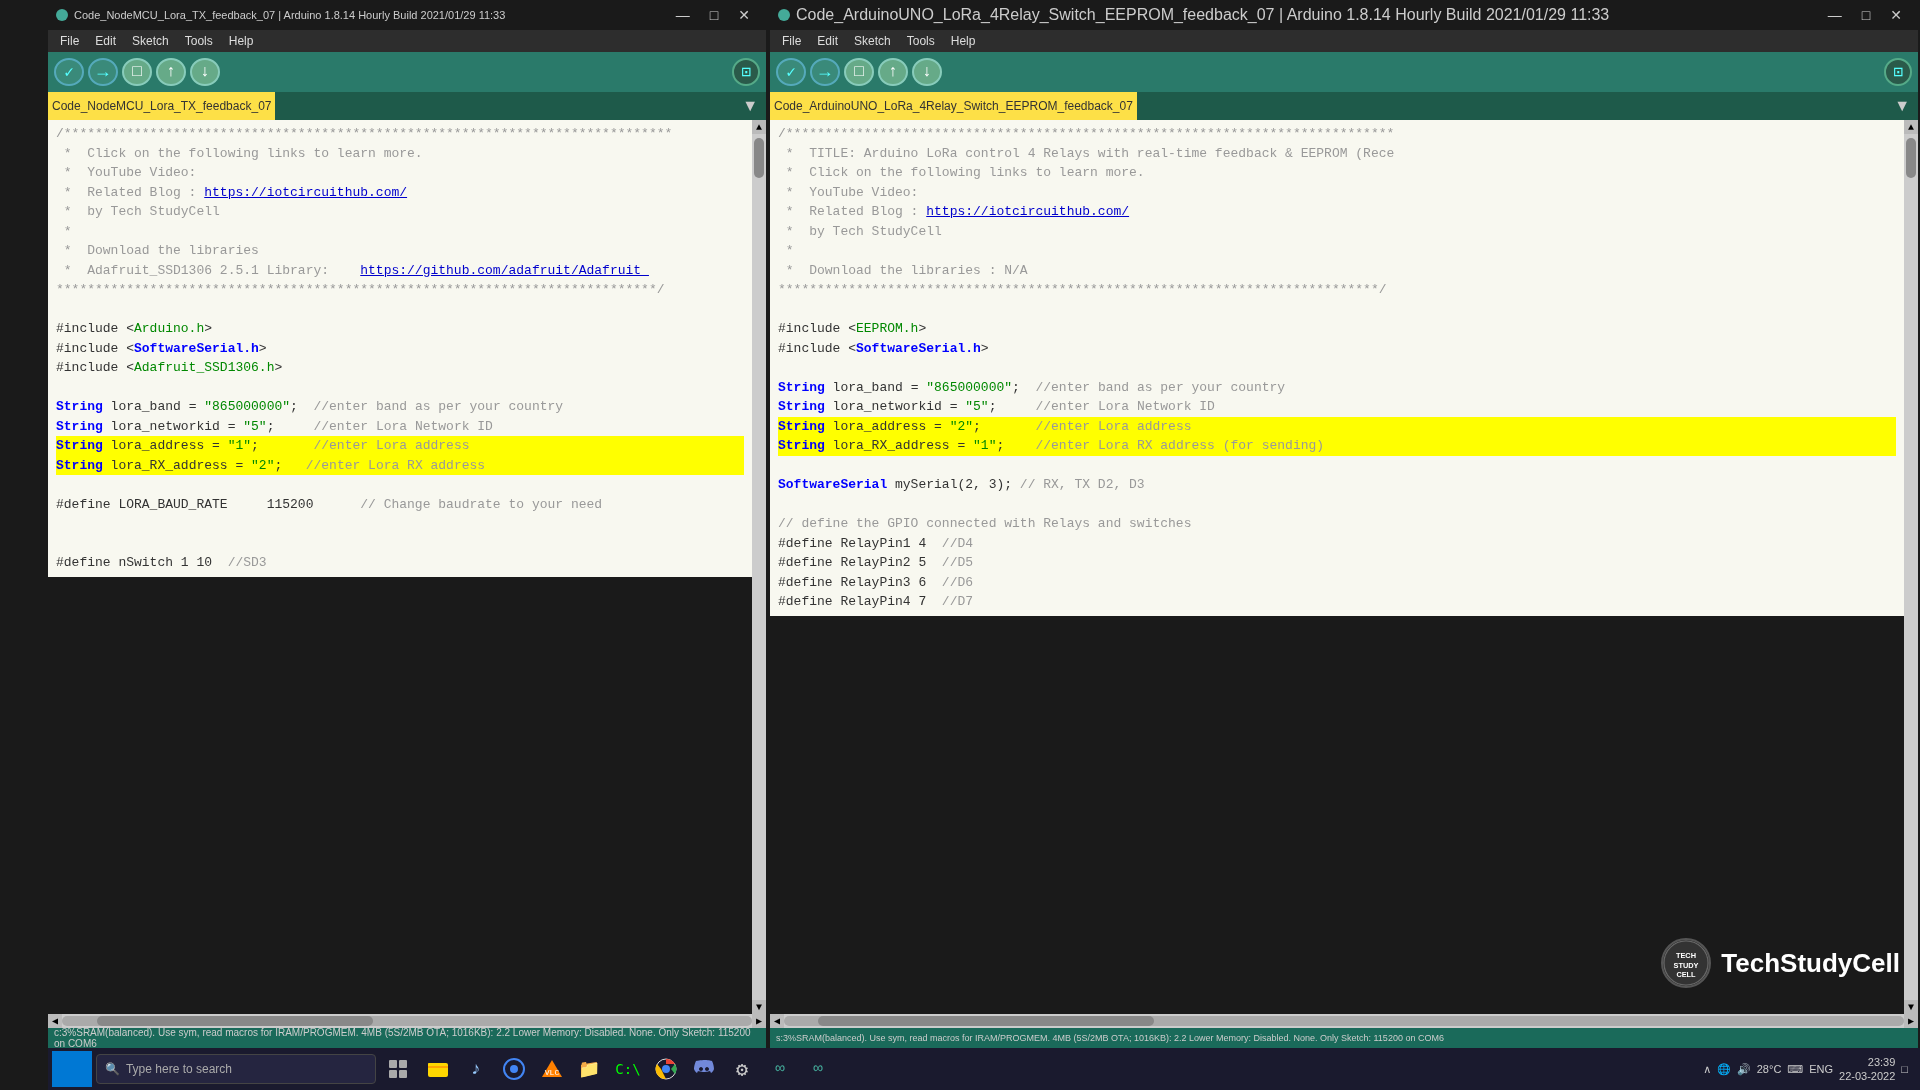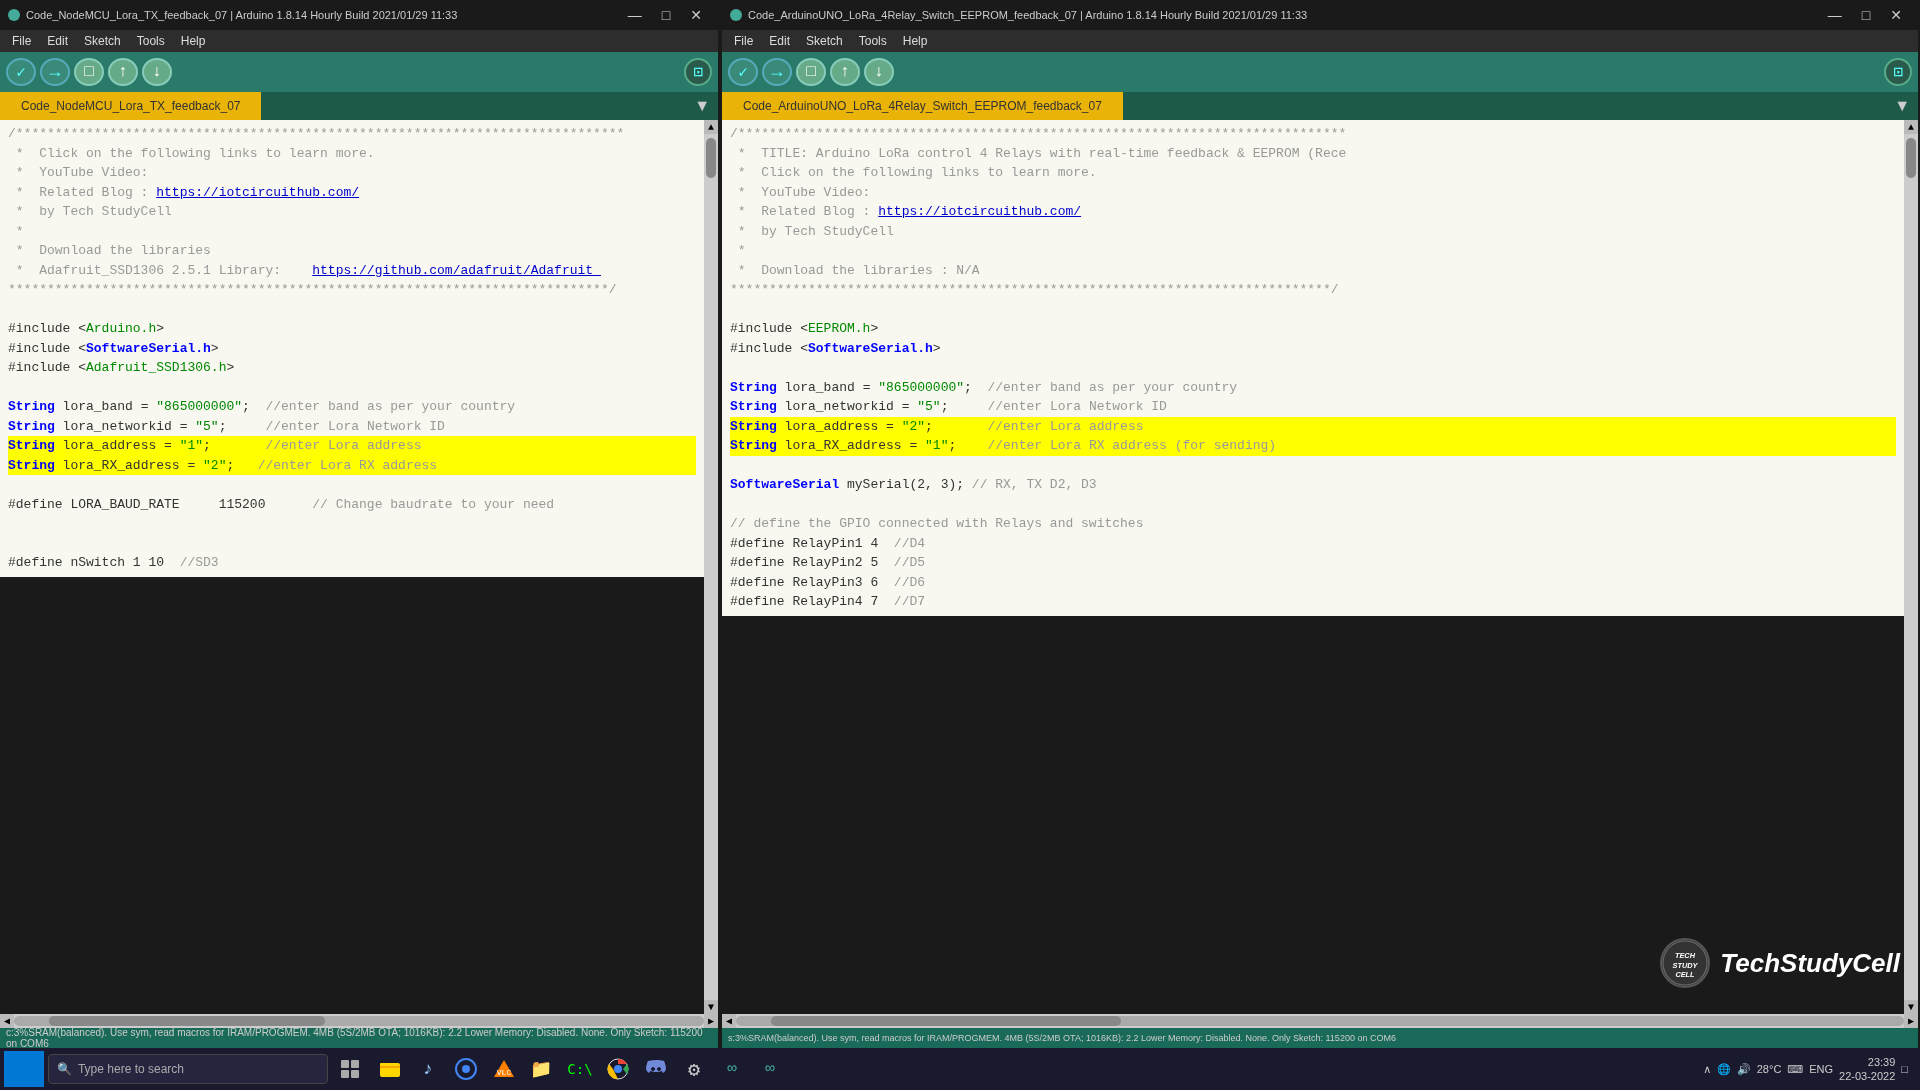--- a/index.html
+++ b/index.html
@@ -36,60 +36,60 @@
     .btn-upload { background: #3a8a7a; border: 2px solid #5ab; color: #5ff; }
     .toolbar-spacer { flex: 1; }
     .serial-btn { width: 28px; height: 28px; border-radius: 50%; background: #2a5a4a; border: 2px solid #5a8; display: flex; align-items: center; justify-content: center; color: #5ff; cursor: pointer; font-size: 16px; }
 
     
     .tab-bar {
       height: 28px; background: #1e5a4a; display: flex; align-items: center;
       font-family: Arial, sans-serif; font-size: 12px;
     }
     .tab {
-      height: 100%; padding: 0 21px; display: flex; align-items: center;
-      background: #eab308; color: #333; cursor: pointer; gap: 6px; font-size: 12px;
+      height: 100%; padding: 0 4px; display: flex; align-items: center;
+      background: #fde047; color: #333; cursor: pointer; gap: 6px; font-size: 12px;
     }
     .tab-dropdown { margin-left: auto; padding: 0 8px; color: #ccc; cursor: pointer; font-size: 16px; }
 
     
     .code-area {
       background: #f8f8f0; color: #333; font-family: 'Courier New', monospace;
       font-size: 13px; line-height: 1.5; padding: 4px 8px; overflow: hidden;
       flex: 1;
     }
     .code-line { white-space: pre; min-height: 19.5px; }
     .highlight-yellow { background: #ffff00; }
     .color-comment { color: #999; }
     .color-keyword { color: #0000ff; font-weight: bold; }
     .color-string { color: #008800; }
     .color-link { color: #0000cc; text-decoration: underline; }
 
     
-    .main-container { display: flex; height: 1090px; flex-direction: column; }
+    .main-container { display: flex; height: 1090px; flex-direction: column; margin-left: 48px; }
     .editor-pane { display: flex; flex-direction: column; flex: 1; border-right: 2px solid #1a1a1a; }
     .editor-pane:last-child { border-right: none; }
     .code-scroll { flex: 1; overflow: hidden; }
     .scrollbar-v { width: 14px; background: #ccc; display: flex; flex-direction: column; align-items: center; }
     .code-and-scrollv { display: flex; flex: 1; overflow: hidden; }
 
     
     .status-bar { height: 20px; background: #1a6a5a; color: #ccc; font-family: Arial, sans-serif; font-size: 10px; display: flex; align-items: center; padding: 0 6px; }
 
     
     .taskbar { height: 40px; background: #1a1a2e; display: flex; align-items: center; padding: 0 4px; gap: 4px; }
     .taskbar-start { width: 40px; height: 36px; background: #0078d4; display: flex; align-items: center; justify-content: center; color: white; font-size: 18px; cursor: pointer; }
     .taskbar-search { flex: 0 0 280px; height: 30px; background: #252540; border: 1px solid #444; border-radius: 4px; display: flex; align-items: center; padding: 0 8px; gap: 6px; color: #aaa; font-family: Arial, sans-serif; font-size: 12px; }
     .taskbar-apps { display: flex; gap: 2px; flex: 1; }
     .taskbar-app { width: 36px; height: 36px; display: flex; align-items: center; justify-content: center; border-radius: 4px; cursor: pointer; }
     .taskbar-systray { display: flex; align-items: center; gap: 6px; padding: 0 8px; font-family: Arial, sans-serif; font-size: 11px; color: #ccc; }
     .taskbar-clock { text-align: right; font-size: 11px; color: #ccc; font-family: Arial, sans-serif; line-height: 1.3; }
 
     
-    .watermark { position: absolute; bottom: 60px; right: 20px; display: flex; align-items: center; gap: 10px; z-index: 100; font-style: italic; }
+    .watermark { position: absolute; bottom: 60px; right: 20px; display: flex; align-items: center; gap: 10px; z-index: 100; }
     .watermark-logo { width: 50px; height: 50px; border-radius: 50%; background: #2a2a2a; border: 2px solid #555; display: flex; align-items: center; justify-content: center; color: #fff; font-size: 10px; text-align: center; font-family: Arial, sans-serif; overflow: hidden; }
     .watermark-text { color: white; font-family: Arial, sans-serif; font-size: 26px; font-weight: bold; }
 
     .divider-v { width: 2px; background: #1a1a1a; }
   </style>
 </head>
 <body>
 
 <div class="main-container">
 
@@ -181,21 +181,21 @@
         <span style="font-size:10px;">c:3%SRAM(balanced). Use sym, read macros for IRAM/PROGMEM. 4MB (5S/2MB OTA; 1016KB): 2.2 Lower Memory: Disabled. None. Only Sketch: 115200 on COM6</span>
       </div>
     </div>
 
     <div class="divider-v"></div>
 
     <div class="editor-pane" style="flex:1;">
 
       <div class="title-bar">
         <div class="dot" style="background:#4a9;"></div>
-        <span class="title-text" style="font-size:11px;">Code_ArduinoUNO_LoRa_4Relay_Switch_EEPROM_feedback_07 | Arduino 1.8.14 Hourly Build 2021/01/29 11:33</span>
+        <span class="title-text" style="font-size:16px;">Code_ArduinoUNO_LoRa_4Relay_Switch_EEPROM_feedback_07 | Arduino 1.8.14 Hourly Build 2021/01/29 11:33</span>
         <div class="win-controls">
           <span>—</span>
           <span>□</span>
           <span class="close-btn">✕</span>
         </div>
       </div>
 
       <div class="menu-bar">
         <span>File</span>
         <span>Edit</span>

